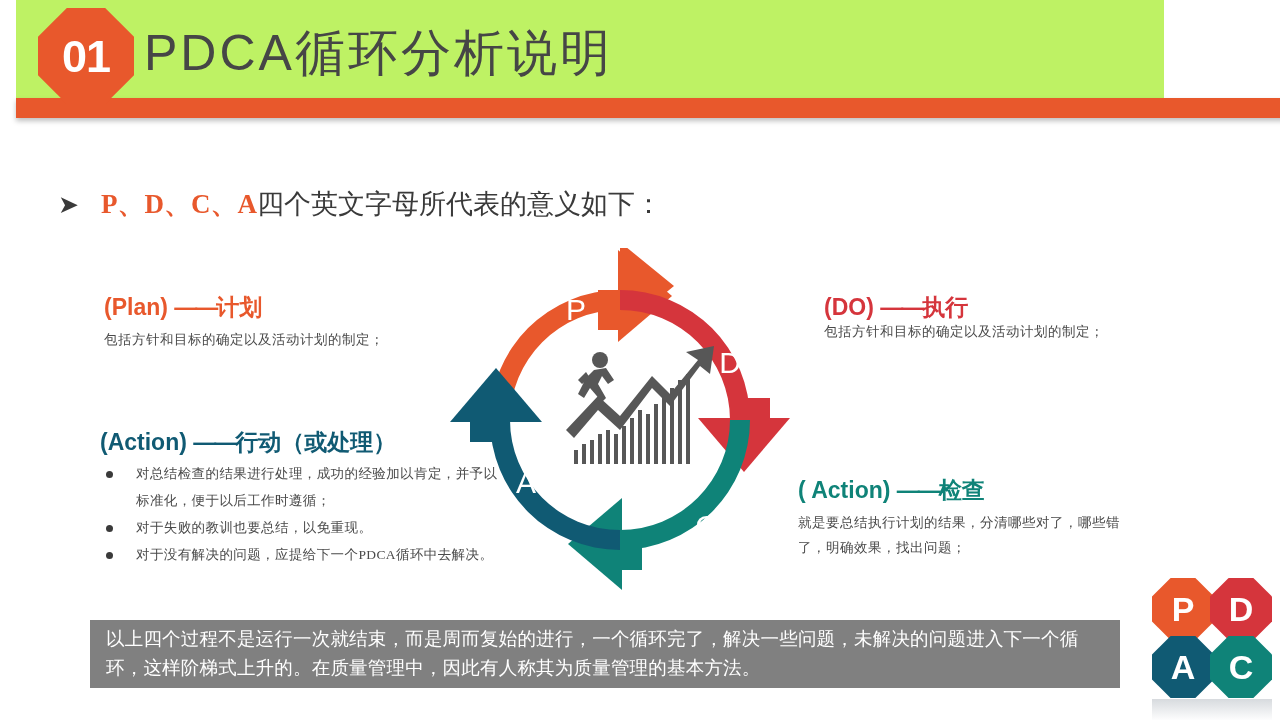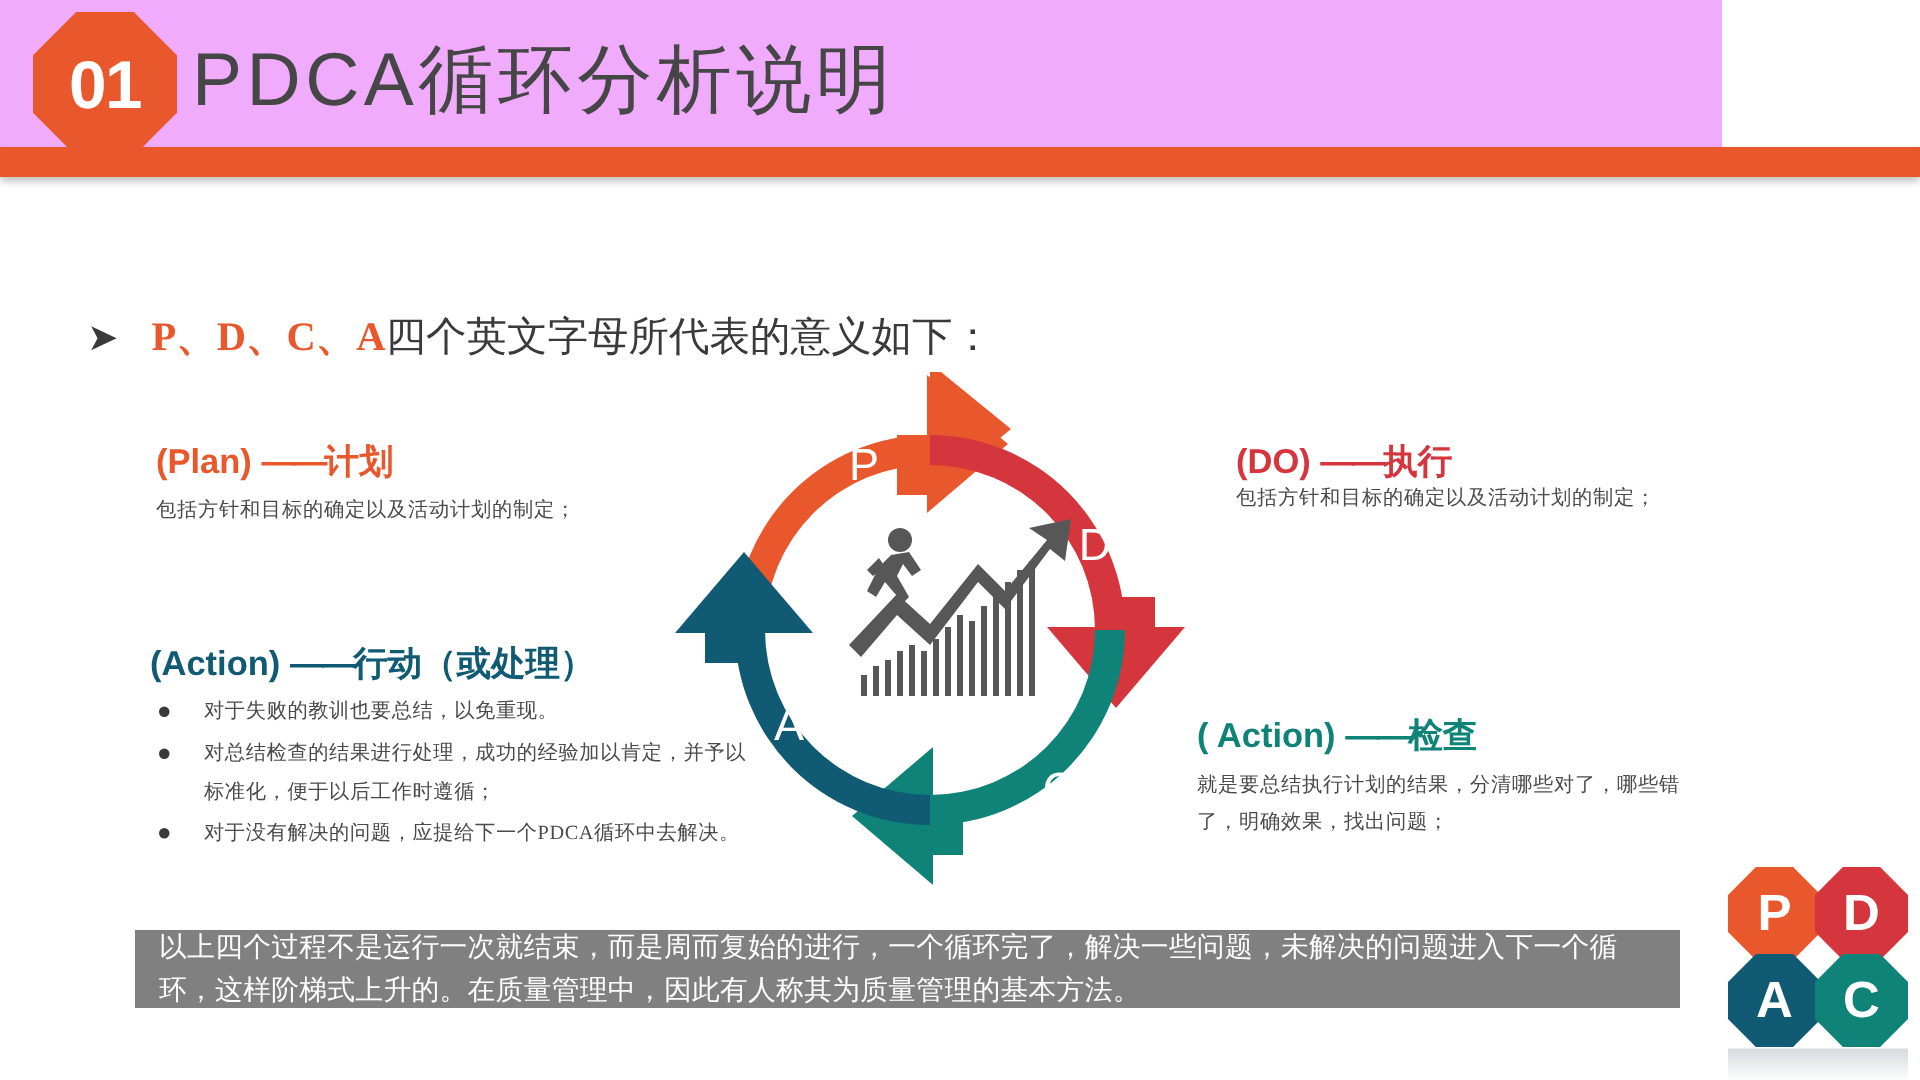--- a/index.html
+++ b/index.html
@@ -11,24 +11,24 @@
     height: 720px;
     overflow: hidden;
     background: #ffffff;
     font-family: "Liberation Sans", "DejaVu Sans", sans-serif;
     position: relative;
   }
 
   
   .header {
     position: absolute;
-    left: 0; top: 0;
+    left: 16px; top: 0;
     width: 1148px;
     height: 106px;
-    background: #f0abfc;
+    background: #bef264;
   }
   .header-bar {
     position: absolute;
     left: 0; top: 98px;
     width: 1280px;
     height: 20px;
     background: #e8582c;
     box-shadow: 0 3px 5px rgba(0,0,0,0.25);
   }
   .badge {
@@ -71,21 +71,20 @@
   .subtitle-marker {
     font-size: 25px;
     color: #3a3a3a;
     margin-right: 22px;
   }
   .subtitle-hl {
     font-size: 27px;
     color: #e8582c;
     font-family: "Liberation Serif", "DejaVu Serif", serif;
     font-weight: bold;
-    margin-top: 20px;
   }
   .subtitle-rest {
     font-size: 27px;
     color: #3a3a3a;
     font-family: "Liberation Serif", "DejaVu Serif", serif;
     text-align: right;
   }
 
   
   .sec-head {
@@ -137,21 +136,21 @@
     position: absolute;
     left: 448px; top: 248px;
     width: 344px; height: 344px;
   }
 
   
   .banner {
     position: absolute;
     left: 90px; top: 620px;
     width: 1030px;
-    height: 52px;
+    height: 68px;
     background: #808080;
     display: flex;
     align-items: center;
     padding: 0 16px;
     box-sizing: border-box;
   }
   .banner-text {
     color: #ffffff;
     font-size: 18.5px;
     line-height: 1.55;
@@ -219,22 +218,22 @@
   </div>
   <div class="sec-body">包括方针和目标的确定以及活动计划的制定；</div>
 </div>
 
 <div id="action-block">
   <div class="sec-head" style="color:#105a73">
     <span>(Action)</span>
     <span class="sec-dash">——</span><span>行动（或处理）</span>
   </div>
   <ul class="bullets">
+    <li>对总结检查的结果进行处理，成功的经验加以肯定，并予以标准化，便于以后工作时遵循；</li>
     <li>对于失败的教训也要总结，以免重现。</li>
-    <li>对总结检查的结果进行处理，成功的经验加以肯定，并予以标准化，便于以后工作时遵循；</li>
     <li>对于没有解决的问题，应提给下一个PDCA循环中去解决。</li>
   </ul>
 </div>
 
 <div id="check-block">
   <div class="sec-head" style="color:#0f8378">
     <span>( Action)</span>
     <span class="sec-dash">——</span><span>检查</span>
   </div>
   <div class="sec-body" style="margin-top:8px">就是要总结执行计划的结果，分清哪些对了，哪些错</div>

